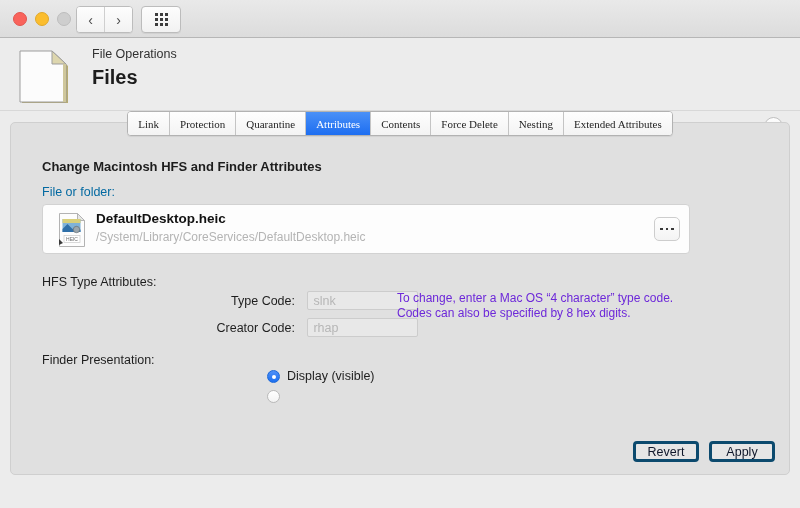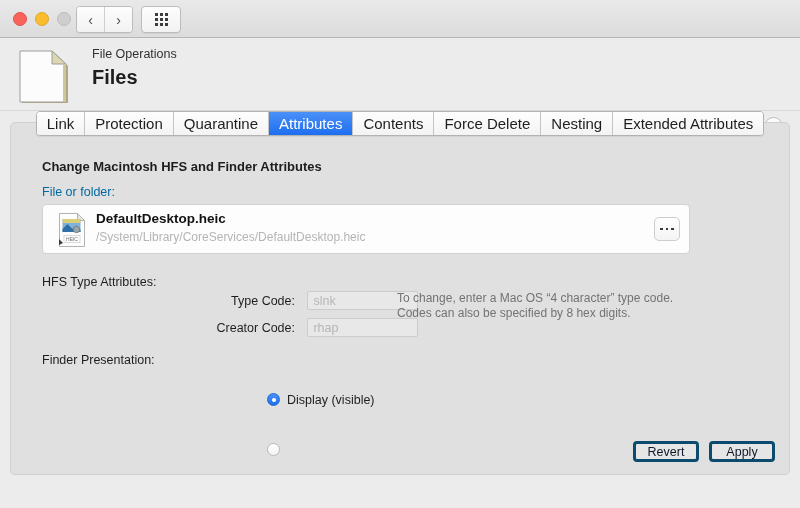--- a/index.html
+++ b/index.html
@@ -178,24 +178,25 @@
     border: 1px solid #b2b2b2;
     border-radius: 4px;
     overflow: hidden;
     background: #fff;
     box-shadow: 0 1px 1px rgba(0,0,0,0.07);
   }
   .tab {
     display: flex;
     align-items: center;
     padding: 6px 10px;
-    font-size: 15px;
+    font-size: 11px;
     color: #1e1e1e;
     background: linear-gradient(to bottom, #fefefe, #f3f3f3);
     white-space: nowrap;
+    font-family: Liberation Serif, serif;
   }
   .tab + .tab { border-left: 1px solid #c4c4c4; }
   .tab.selected {
     background: linear-gradient(to bottom, #4a90f7 0%, #1d6ef1 100%);
     color: #fff;
   }
 
   
   .panel {
     position: absolute;
@@ -306,42 +307,41 @@
     font-size: 12.5px;
     color: #b6b6b6;
     line-height: 18px;
     font-family: "Liberation Sans", sans-serif;
   }
   .hint {
     position: absolute;
     left: 386px;
     top: 168px;
     font-size: 12px;
-    color: #737373;
+    color: #6d28d9;
     line-height: 15px;
   }
 
   
   .finder-label {
     position: absolute;
     left: 31px;
     top: 230px;
     font-size: 12.5px;
     color: #1e1e1e;
   }
   .radios {
     position: absolute;
     left: 256px;
     top: 240px;
   }
   .radio-row {
     display: flex;
-    align-items: flex-start;
+    align-items: flex-end;
     height: 20px;
-    margin-top: 30px;
   }
   .radio {
     width: 13px;
     height: 13px;
     border-radius: 50%;
     border: 1px solid #b9b9b9;
     background: linear-gradient(to bottom, #ffffff, #f3f3f3);
     box-sizing: border-box;
     margin-right: 7px;
     display: flex;

